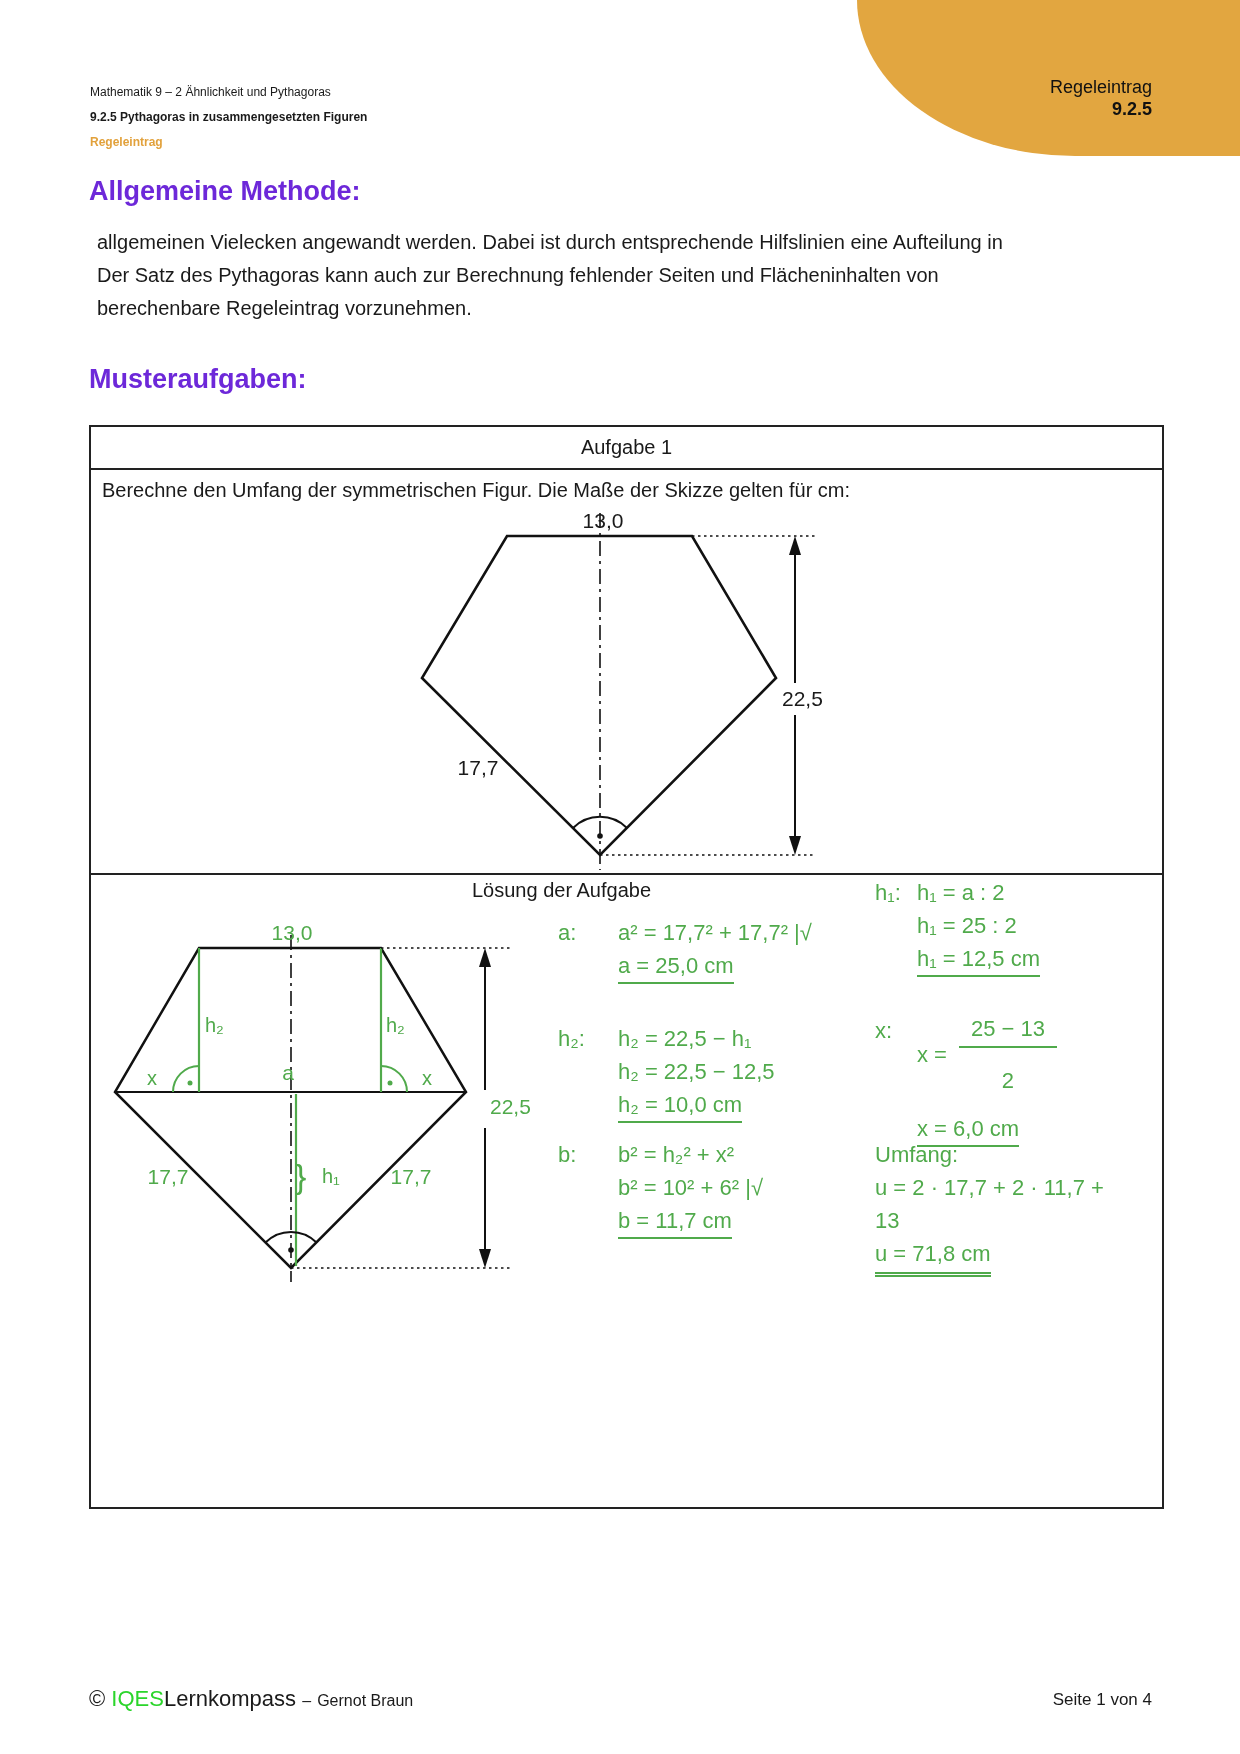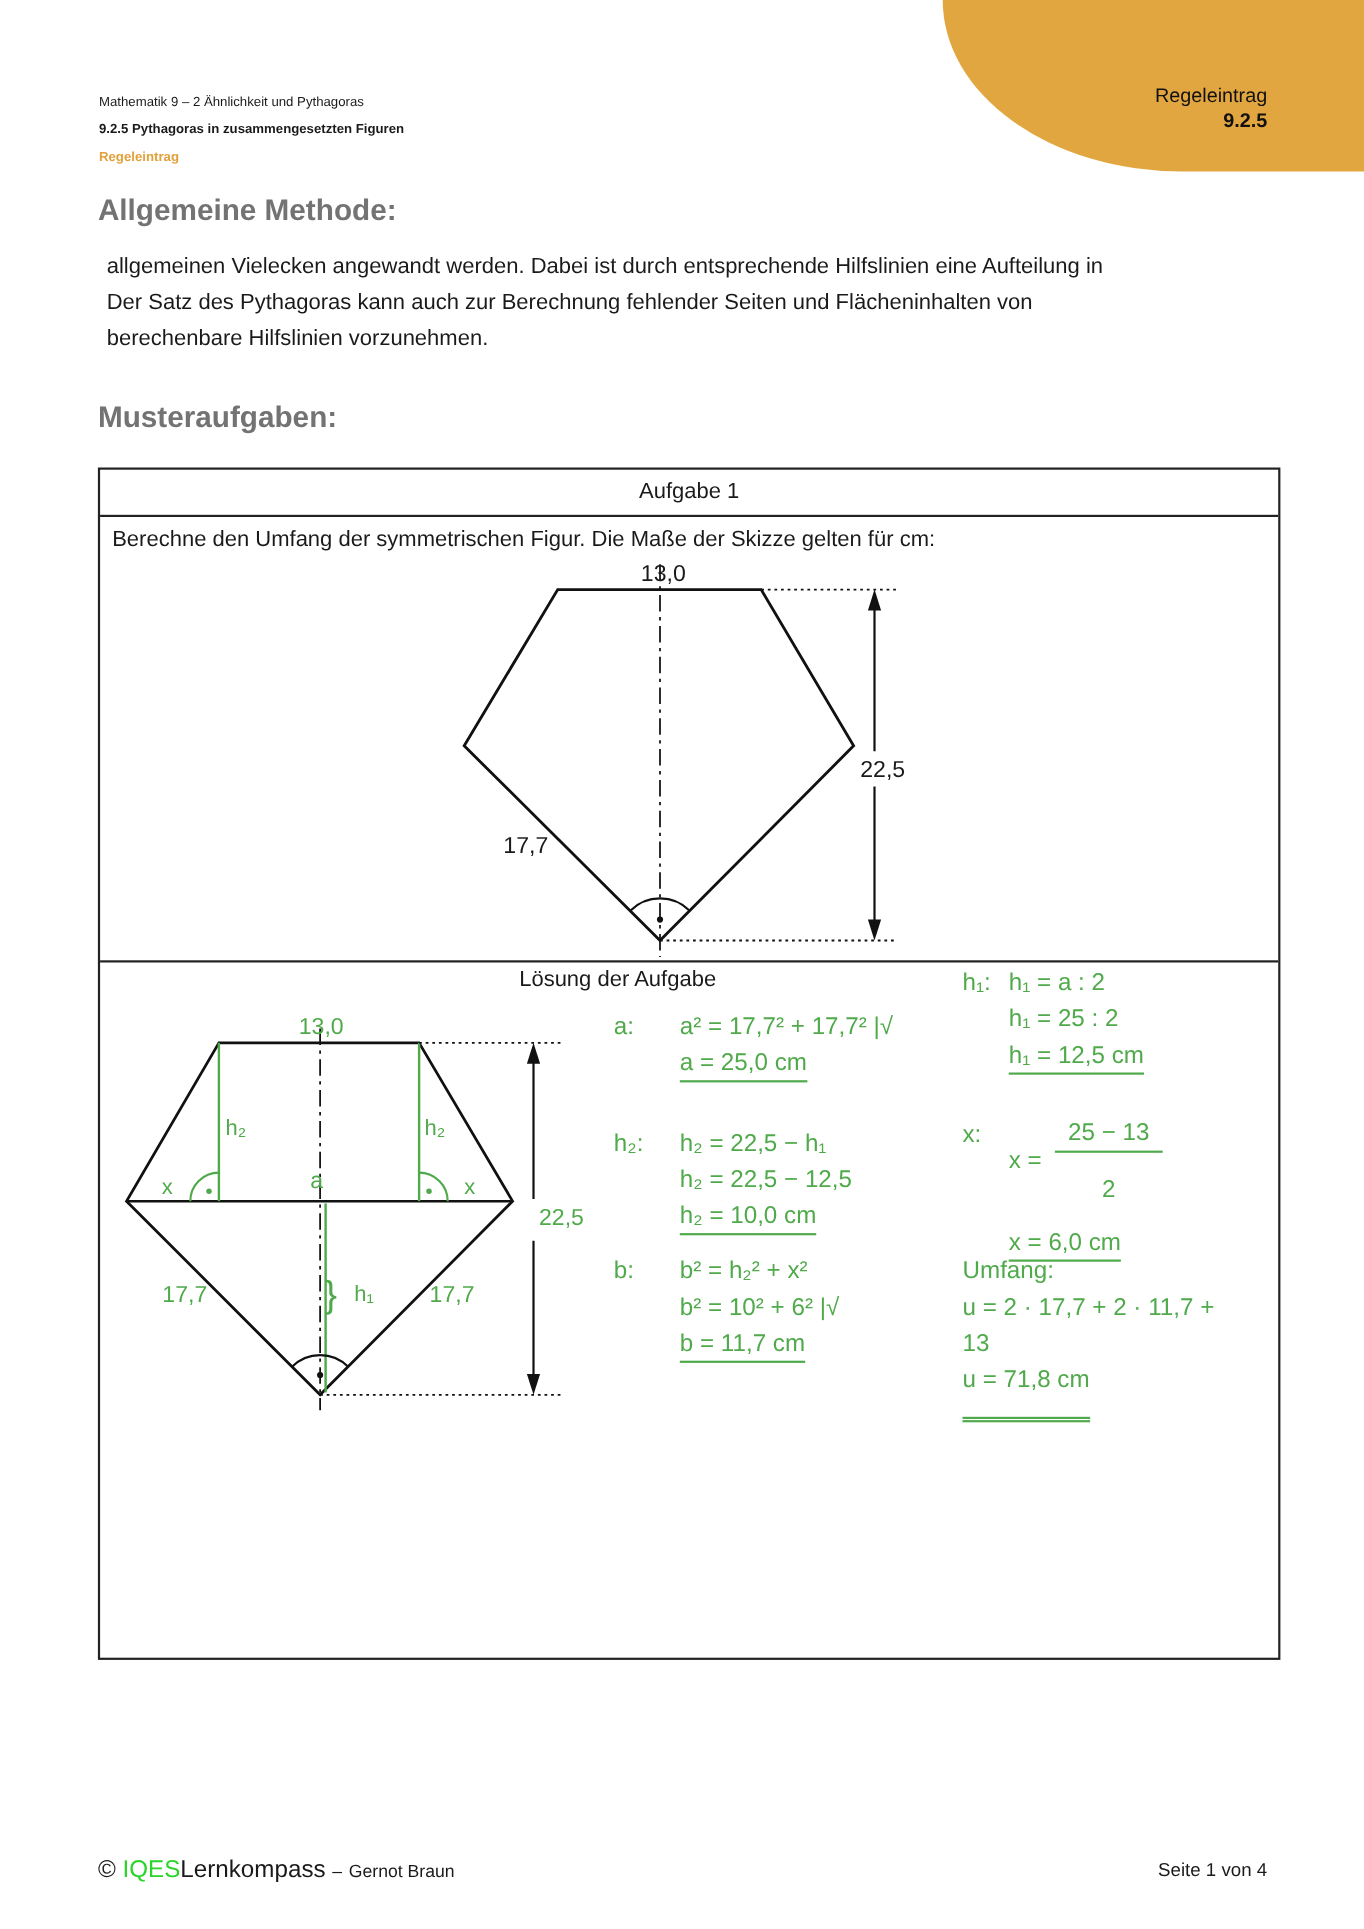--- a/index.html
+++ b/index.html
@@ -19,38 +19,38 @@
     position:absolute; top:76px; right:88px; text-align:right;
     font-size:18px; line-height:22px; color:#111;
   }
   .corner-text .b { font-weight:bold; }
 
   
   .header-block { position:absolute; left:90px; top:80px; font-size:12px; line-height:25px; }
   .header-block .l2 { font-weight:bold; }
   .header-block .l3 { font-weight:bold; color:#E2A13B; }
 
-  .orange-heading { position:absolute; left:89px; font-size:27px; font-weight:bold; color:#737373; }
+  .orange-heading { position:absolute; left:89px; font-size:27px; font-weight:bold; color:#6d28d9; }
 
   .body-par { position:absolute; left:97px; top:226px; font-size:20px; line-height:33px; }
 
   
   .task-table { position:absolute; left:89px; top:425px; width:1075px; height:1084px; border:2px solid #222; }
   .tt-row1 { height:43px; border-bottom:2px solid #222; display:flex; align-items:center; justify-content:center; font-size:20px; }
   .tt-row2 { height:405px; border-bottom:2px solid #222; position:relative; }
   .tt-prompt { position:absolute; left:11px; top:9px; font-size:20px; }
   .sol-title { position:absolute; left:89px; top:879px; width:945px; text-align:center; font-size:20px; }
 
   
   .sol-block { position:absolute; font-size:22px; line-height:33px; color:#50AA4B; white-space:nowrap; }
   .sol-label { position:absolute; left:0; top:0; }
   .c1 .sol-content { margin-left:60px; }
   .c2 .sol-content { margin-left:42px; }
   .u  { display:inline-block; border-bottom:2px solid currentColor; padding-bottom:0px; }
-  .uu { display:inline-block; border-bottom:5px double currentColor; padding-bottom:18px; }
+  .uu { display:inline-block; border-bottom:5px double currentColor; padding-bottom:2px; }
   .frac-row { display:flex; align-items:center; gap:12px; line-height:30px; }
   .frac { display:inline-flex; flex-direction:column; align-items:center;gap:16px; }
   .frac .num { padding:0 12px 2px 12px; border-bottom:2px solid currentColor; }
   .frac .den { padding-top:2px; }
 
   
   .footer-left { position:absolute; left:89px; top:1686px; font-size:22px; white-space:nowrap; }
   .footer-left .iqes { color:#2BD52B; }
   .footer-left .author { font-size:16px; }
   .footer-page { position:absolute; right:88px; top:1690px; font-size:17px; }
@@ -72,21 +72,21 @@
     <div class="l1">Mathematik 9 – 2 Ähnlichkeit und Pythagoras</div>
     <div class="l2">9.2.5 Pythagoras in zusammengesetzten Figuren</div>
     <div class="l3">Regeleintrag</div>
   </div>
 
   <div class="orange-heading" style="top:176px;">Allgemeine Methode:</div>
 
   <div class="body-par">
     <div>allgemeinen Vielecken angewandt werden. Dabei ist durch entsprechende Hilfslinien eine Aufteilung in</div>
     <div>Der Satz des Pythagoras kann auch zur Berechnung fehlender Seiten und Flächeninhalten von</div>
-    <div>berechenbare Hilfslinien vorzunehmen.</div>
+    <div>berechenbare Regeleintrag vorzunehmen.</div>
   </div>
 
   <div class="orange-heading" style="top:364px;">Musteraufgaben:</div>
 
   <div class="task-table">
     <div class="tt-row1">
       <span>Aufgabe 1</span>
     </div>
     <div class="tt-row2">
       <div class="tt-prompt">Berechne den Umfang der symmetrischen Figur. Die Maße der Skizze gelten für cm:</div>

